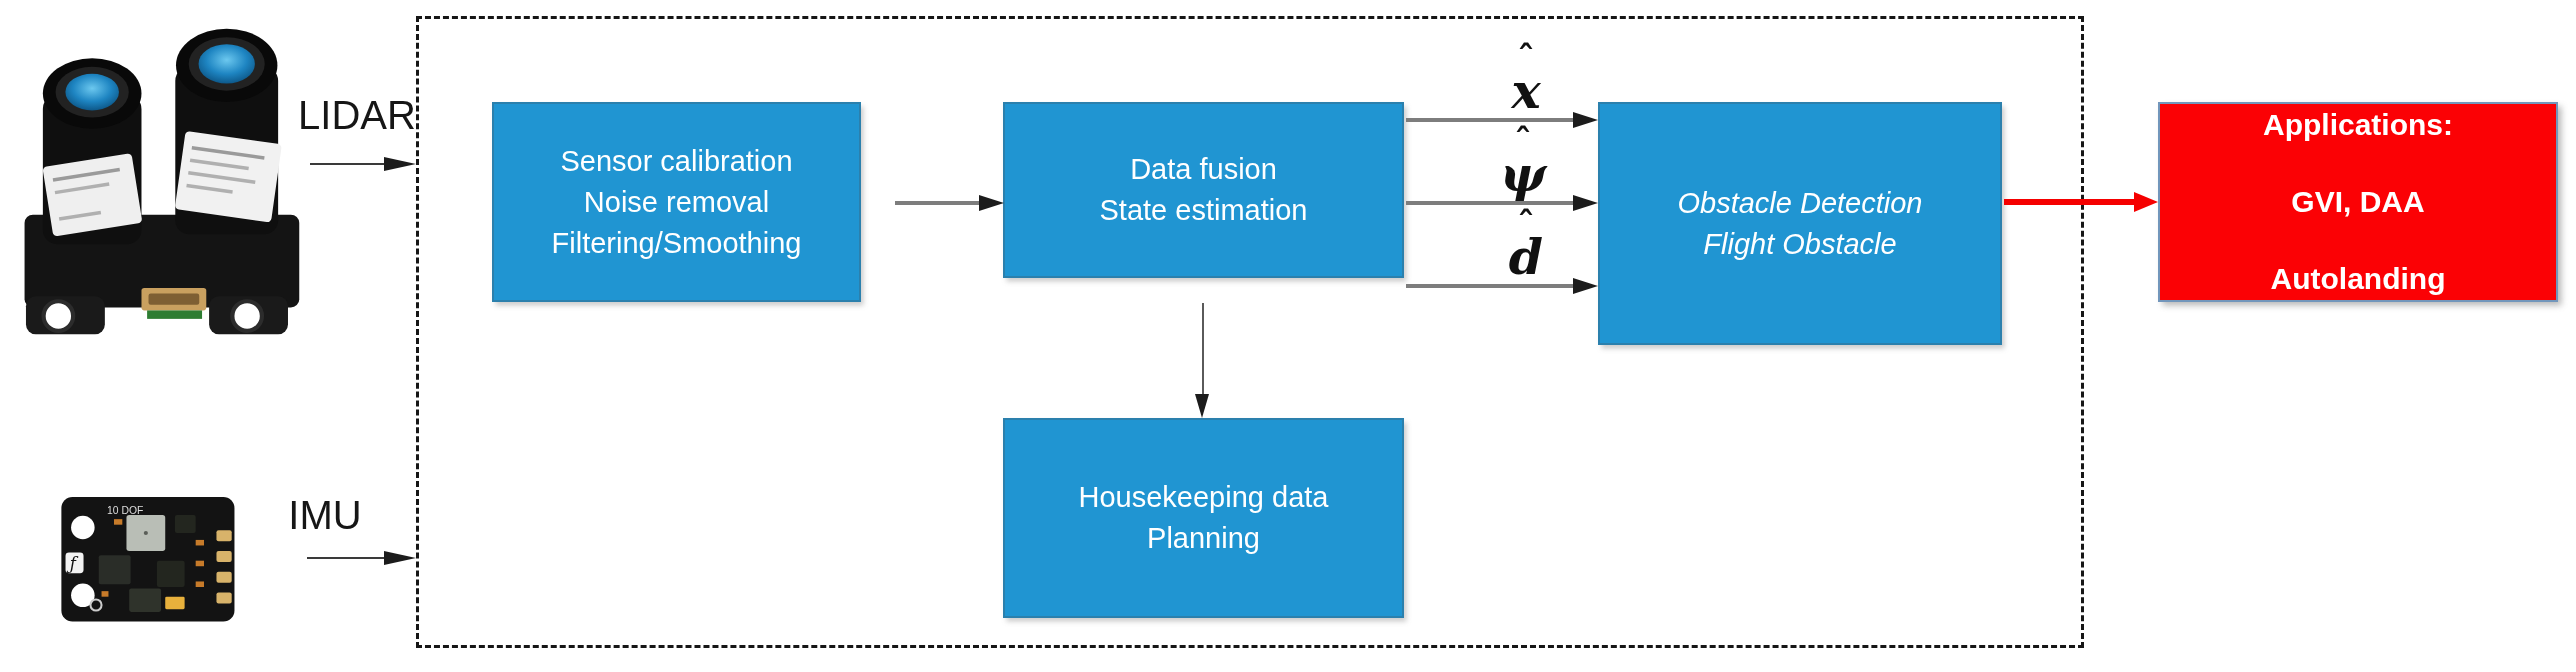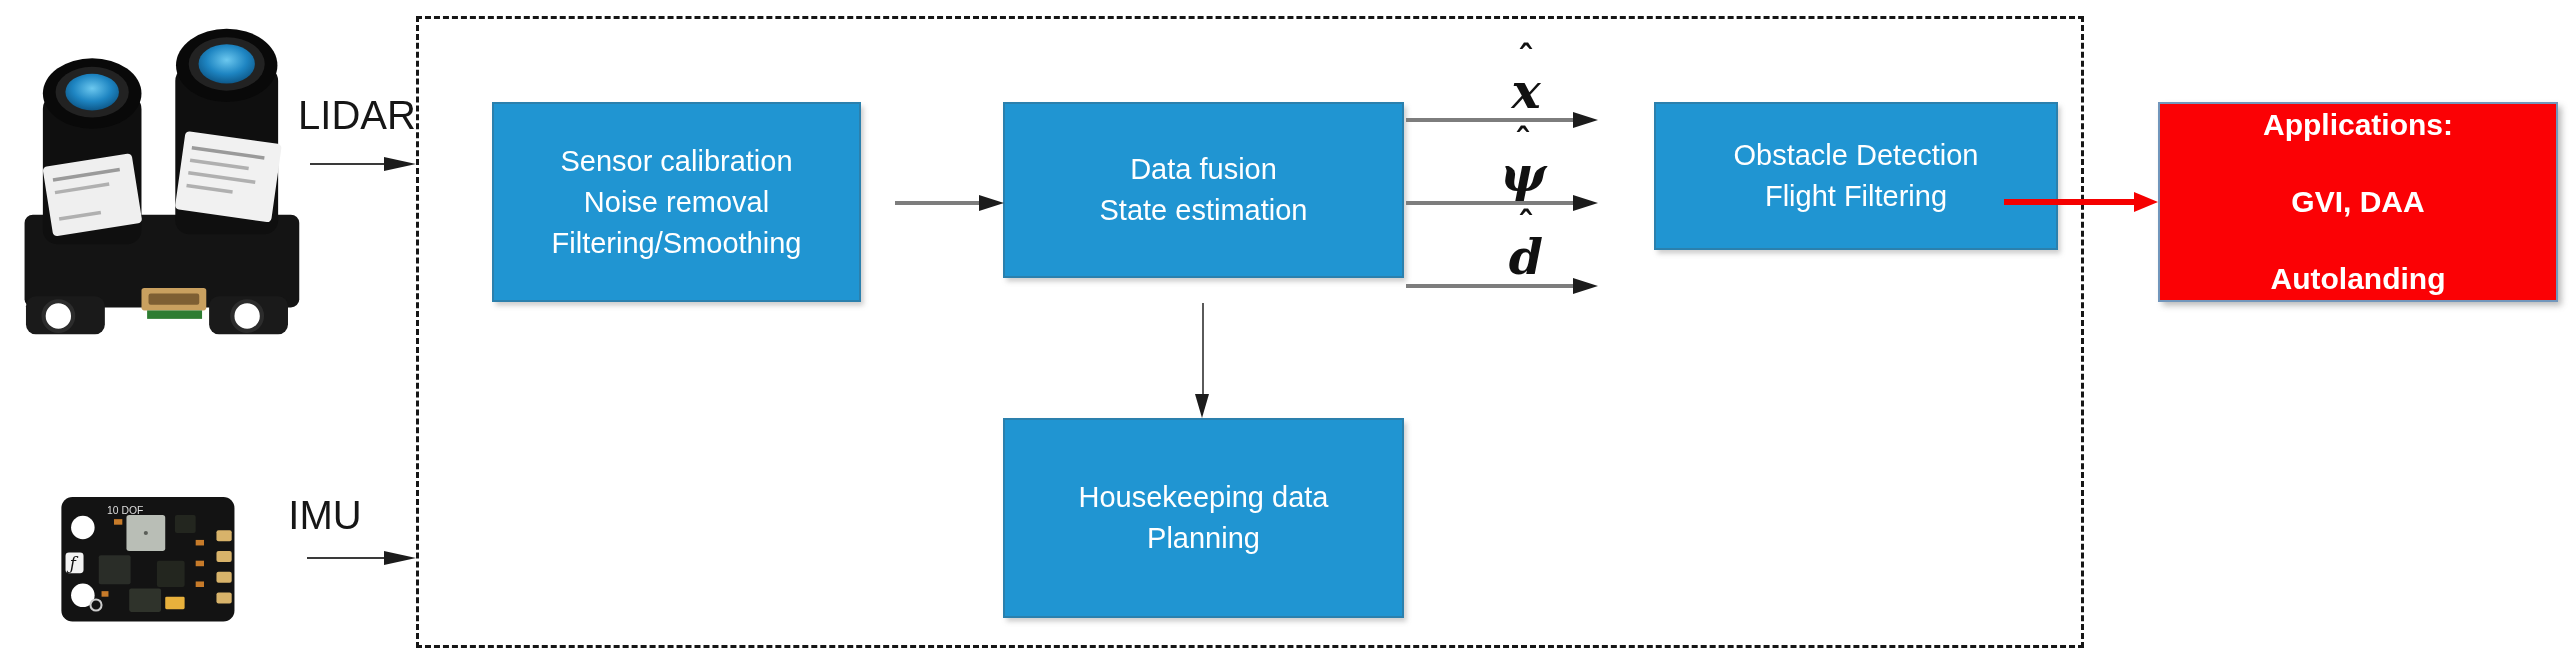--- a/index.html
+++ b/index.html
@@ -164,23 +164,23 @@
     <div>Sensor calibration</div>
     <div>Noise removal</div>
     <div>Filtering/Smoothing</div>
   </div>
 
   <div class="pbox" style="left:1003px;top:102px;width:401px;height:176px;">
     <div>Data fusion</div>
     <div>State estimation</div>
   </div>
 
-  <div class="pbox" style="left:1654px;top:102px;width:404px;height:148px;">
+  <div class="pbox" style="left:1598px;top:102px;width:404px;height:243px;font-style:italic;">
     <div>Obstacle Detection</div>
-    <div>Flight Filtering</div>
+    <div>Flight Obstacle</div>
   </div>
 
   <div class="pbox" style="left:1003px;top:418px;width:401px;height:200px;">
     <div>Housekeeping data</div>
     <div>Planning</div>
   </div>
 
   <div class="pbox red" style="left:2158px;top:102px;width:400px;height:200px;">
     <div>Applications:</div>
     <div>GVI, DAA</div>

